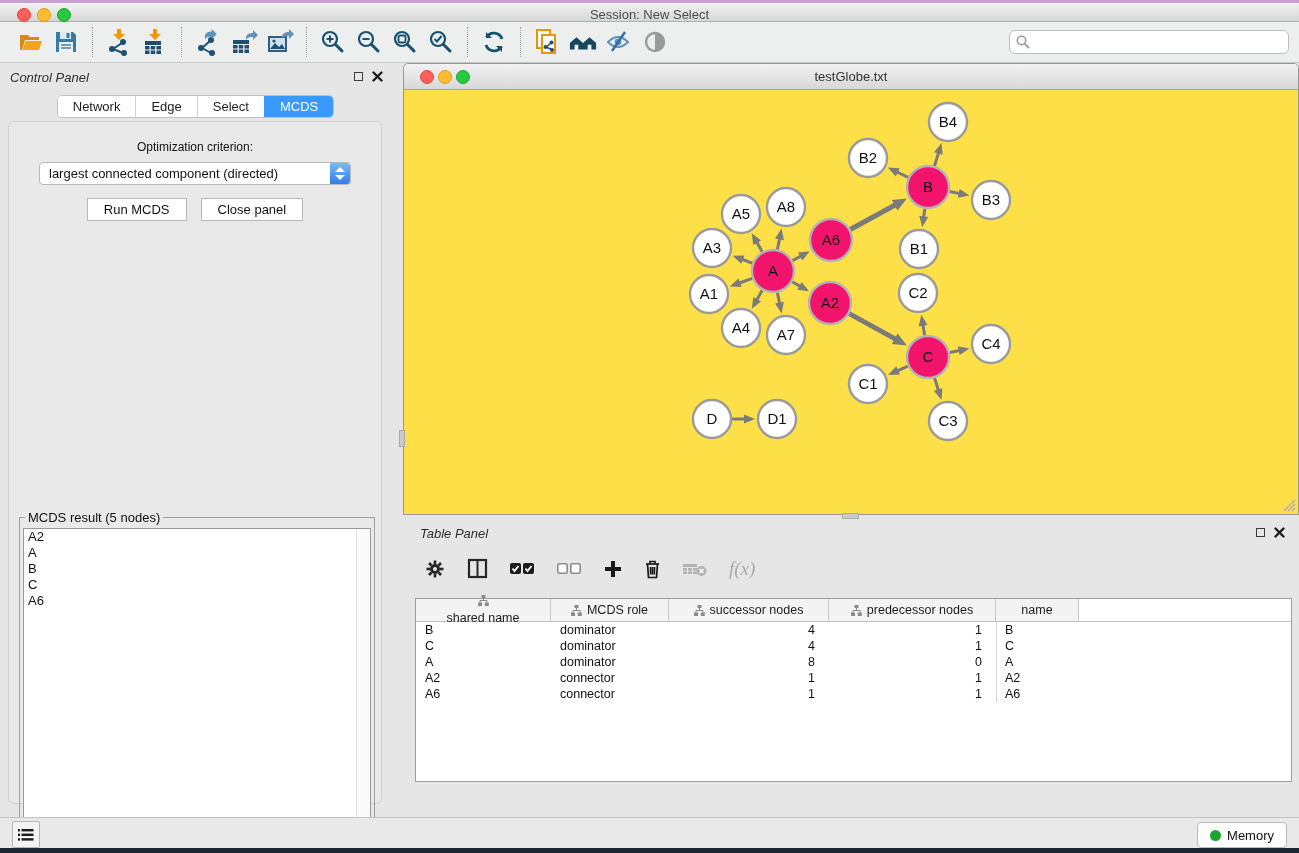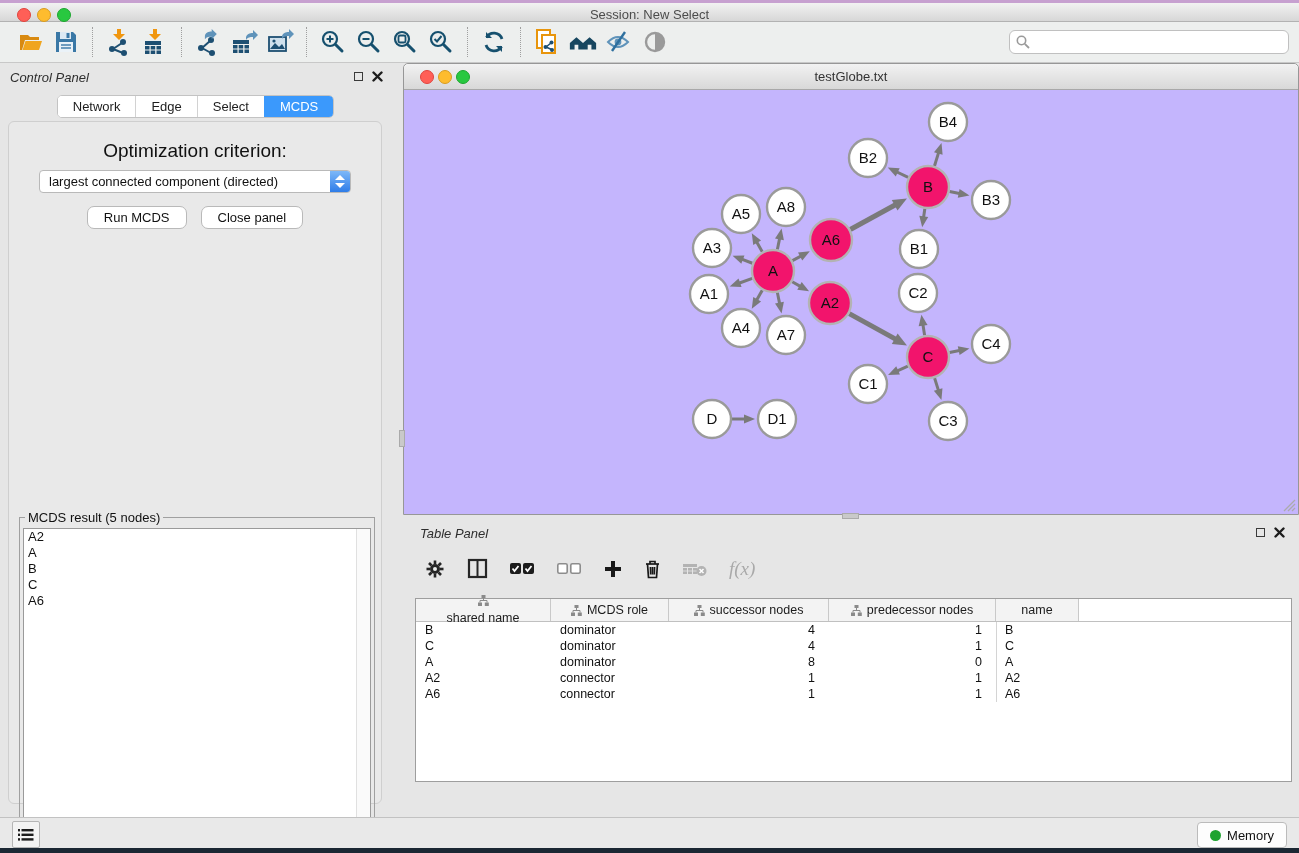--- a/index.html
+++ b/index.html
@@ -48,36 +48,36 @@
   .seg .seg-item{
     padding:0 15px;height:21px;line-height:21px;font-size:13px;color:#1d1d1d;
     background:#fff;border-left:1px solid #d2d2d2;cursor:default;white-space:nowrap;
   }
   .seg .seg-item:first-child{border-left:none;}
   .seg .seg-item.active{background:#3b99fc;color:#fff;border-left-color:#3b99fc;}
   #cp-content{
     position:absolute;left:8px;top:58px;width:374px;height:683px;
     background:#e9e9e9;border:1px solid #cfcfcf;border-radius:6px;box-sizing:border-box;
   }
-  #opt-label{margin-top:18px;text-align:center;font-size:19px;color:#111;}
+  #opt-label{margin-top:18px;text-align:center;font-size:12px;color:#111;}
   #criterion{
     position:relative;margin:8px auto 0 auto;width:312px;height:23px;
     background:#fff;border:1px solid #b9b9b9;border-radius:4px;box-sizing:border-box;
   }
   #criterion .val{font-size:13px;color:#111;line-height:21px;padding-left:9px;display:block;}
   #criterion .stepper{
     position:absolute;right:0px;top:0px;width:20px;height:21px;
     background:linear-gradient(#7db8f8,#2f7de8);border-radius:0 3px 3px 0;
   }
   .chev{position:absolute;left:5px;width:0;height:0;border-left:5px solid transparent;border-right:5px solid transparent;}
   .chev.up{top:4px;border-bottom:5px solid #fff;}
   .chev.down{bottom:4px;border-top:5px solid #fff;}
   #cp-buttons{margin-top:13px;display:flex;justify-content:center;gap:14px;}
   .btn{
-    height:23px;line-height:21px;background:#fff;border:1px solid #b9b9b9;border-radius:7px;
+    height:23px;line-height:21px;background:#fff;border:1px solid #b9b9b9;border-radius:0;
     font-size:13px;color:#111;padding:0 16px;box-sizing:border-box;cursor:default;
   }
   #mcds-fieldset{
     position:absolute;left:10px;top:388px;width:354px;height:332px;
     border:1px solid #a0a0a0;margin:0;padding:0;
   }
   #mcds-fieldset legend{font-size:13px;color:#111;margin-left:5px;padding:0 3px;}
   #mcds-list{
     position:absolute;left:3px;top:3px;right:3px;bottom:3px;
     background:#fff;border:1px solid #9a9a9a;overflow:hidden;
@@ -88,21 +88,21 @@
   #network-window{
     position:absolute;left:403px;top:63px;width:896px;height:452px;
     background:#fff;border:1px solid #979797;box-sizing:border-box;
     border-radius:5px 5px 0 0;
   }
   #nw-titlebar{
     position:relative;height:25px;background:linear-gradient(#f2f2f2,#d8d8d8);
     border-bottom:1px solid #a8a8a8;border-radius:5px 5px 0 0;
   }
   #nw-titlebar .title{position:absolute;left:0;right:0;top:5px;text-align:center;font-size:13px;color:#333;}
-  #net-canvas{position:absolute;left:0;top:26px;right:0;bottom:0;background:#c4b5fd;overflow:hidden;}
+  #net-canvas{position:absolute;left:0;top:26px;right:0;bottom:0;background:#fde047;overflow:hidden;}
   #net-svg text{font-family:"Liberation Sans",sans-serif;font-size:15px;}
   .grip-v{position:absolute;left:399px;top:430px;width:6px;height:17px;background:#c9c9c9;border:1px solid #aaa;box-sizing:border-box;z-index:5;}
   .grip-h{position:absolute;left:842px;top:513px;width:17px;height:6px;background:#c9c9c9;border:1px solid #aaa;box-sizing:border-box;z-index:5;}
   
   #table-panel{position:absolute;left:403px;top:519px;width:896px;height:293px;}
   #tp-toolbar{
     position:absolute;left:0px;top:28px;width:896px;height:43px;
     display:flex;align-items:center;gap:22px;padding-left:22px;box-sizing:border-box;
   }
   .fx{font-family:"Liberation Serif",serif;font-style:italic;font-size:19px;color:#a9a9a9;}

